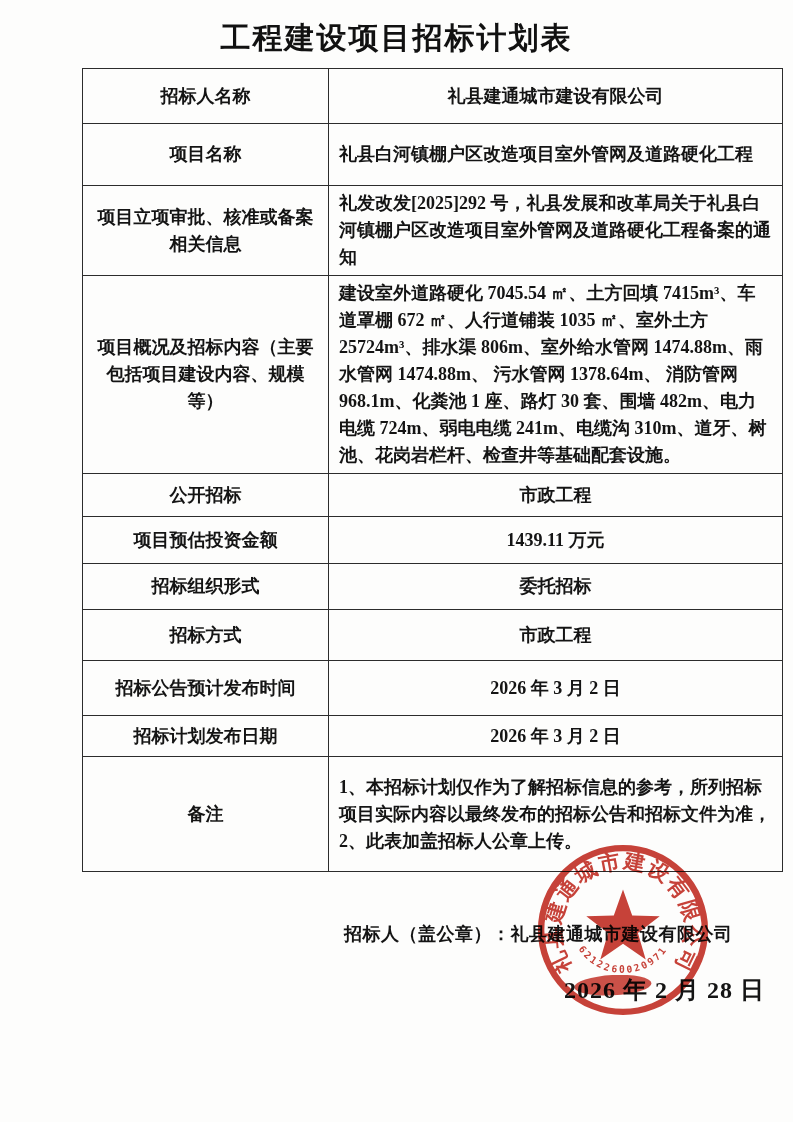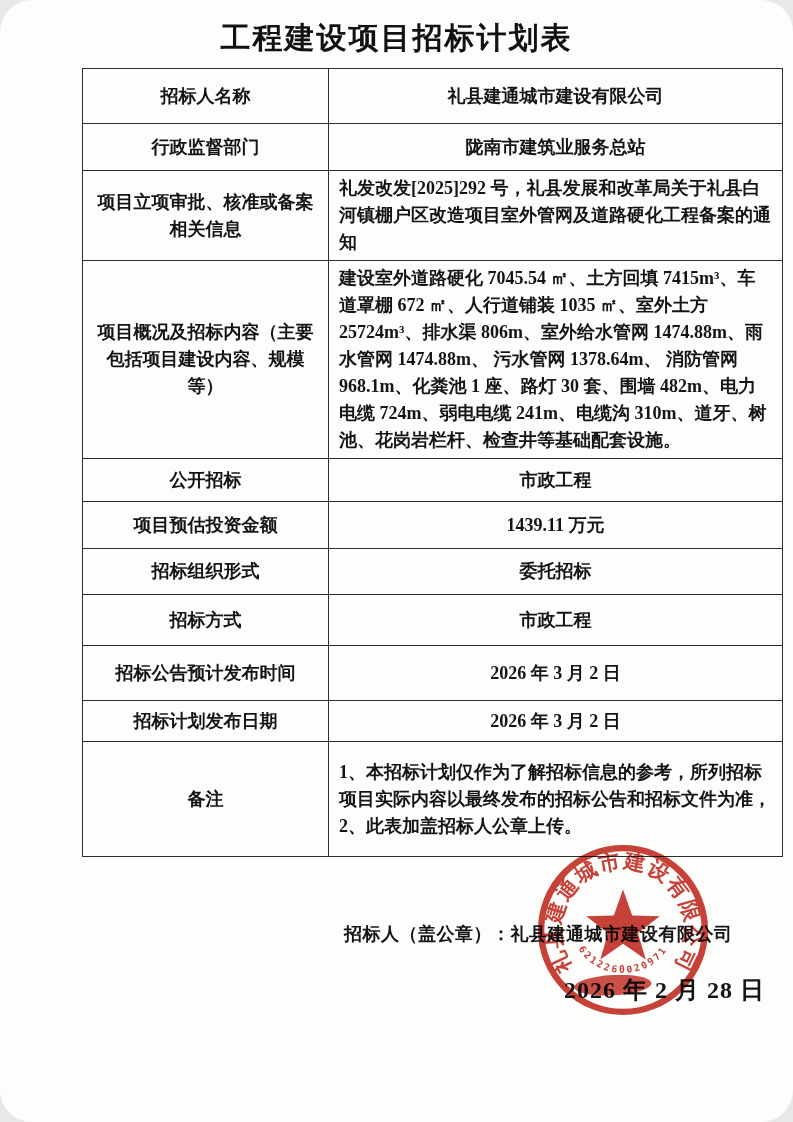--- a/index.html
+++ b/index.html
@@ -4,21 +4,20 @@
 <style>
   html,body{margin:0;padding:0;background:#e8e8e6;}
   .page{
     position:relative;
     width:793px;height:1122px;
     margin:0 auto;
     background:#fdfdfc;
     font-family:"Liberation Serif","DejaVu Serif",serif;
     color:#141414;
     overflow:hidden;
-    border-radius:32px;
   }
   .doc-title{
     position:absolute;top:18px;left:0;width:100%;
     text-align:center;
     font-size:30px;font-weight:700;letter-spacing:2px;
     color:#111;
   }
   table.tender{
     position:absolute;left:82px;top:68px;
     width:658px;
@@ -63,23 +62,23 @@
 <div class="page">
 
   <div class="doc-title">工程建设项目招标计划表</div>
 
   <table class="tender">
     <tbody>
       <tr style="height:55px">
         <td class="label">招标人名称</td>
         <td class="val center">礼县建通城市建设有限公司</td>
       </tr>
-      <tr style="height:47px">
-        <td class="label">行政监督部门</td>
-        <td class="val center">陇南市建筑业服务总站</td>
+      <tr style="height:62px">
+        <td class="label">项目名称</td>
+        <td class="val left">礼县白河镇棚户区改造项目室外管网及道路硬化工程</td>
       </tr>
       <tr style="height:73px">
         <td class="label">项目立项审批、核准或备案相关信息</td>
         <td class="val left">礼发改发[2025]292 号，礼县发展和改革局关于礼县白河镇棚户区改造项目室外管网及道路硬化工程备案的通知</td>
       </tr>
       <tr style="height:163px">
         <td class="label">项目概况及招标内容（主要包括项目建设内容、规模等）</td>
         <td class="val left">建设室外道路硬化 7045.54 ㎡、土方回填 7415m³、车道罩棚 672 ㎡、人行道铺装 1035 ㎡、室外土方 25724m³、排水渠 806m、室外给水管网 1474.88m、雨水管网 1474.88m、 污水管网 1378.64m、 消防管网 968.1m、化粪池 1 座、路灯 30 套、围墙 482m、电力电缆 724m、弱电电缆 241m、电缆沟 310m、道牙、树池、花岗岩栏杆、检查井等基础配套设施。</td>
       </tr>
       <tr style="height:43px">

